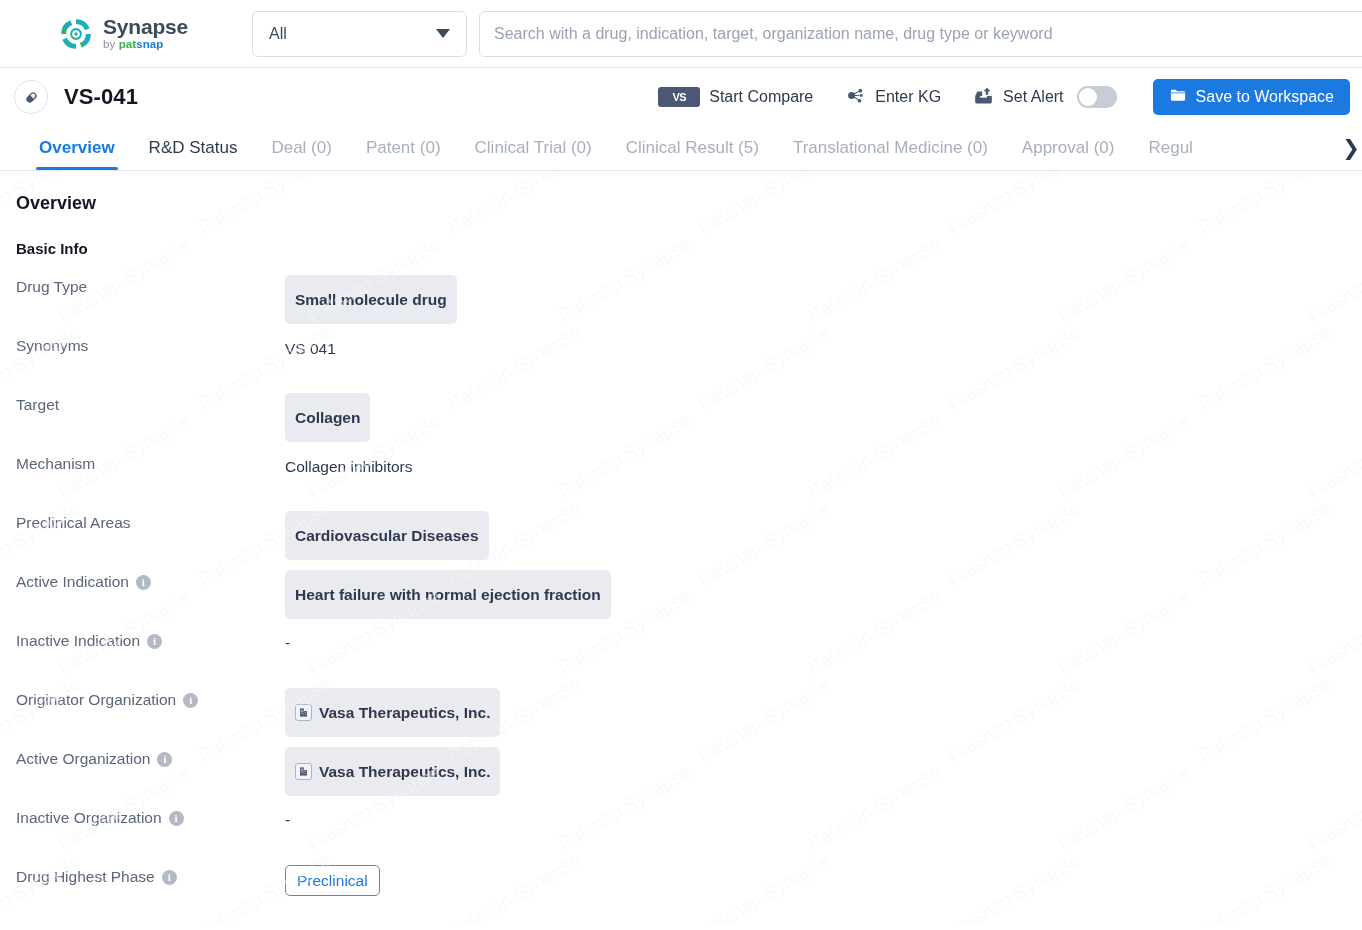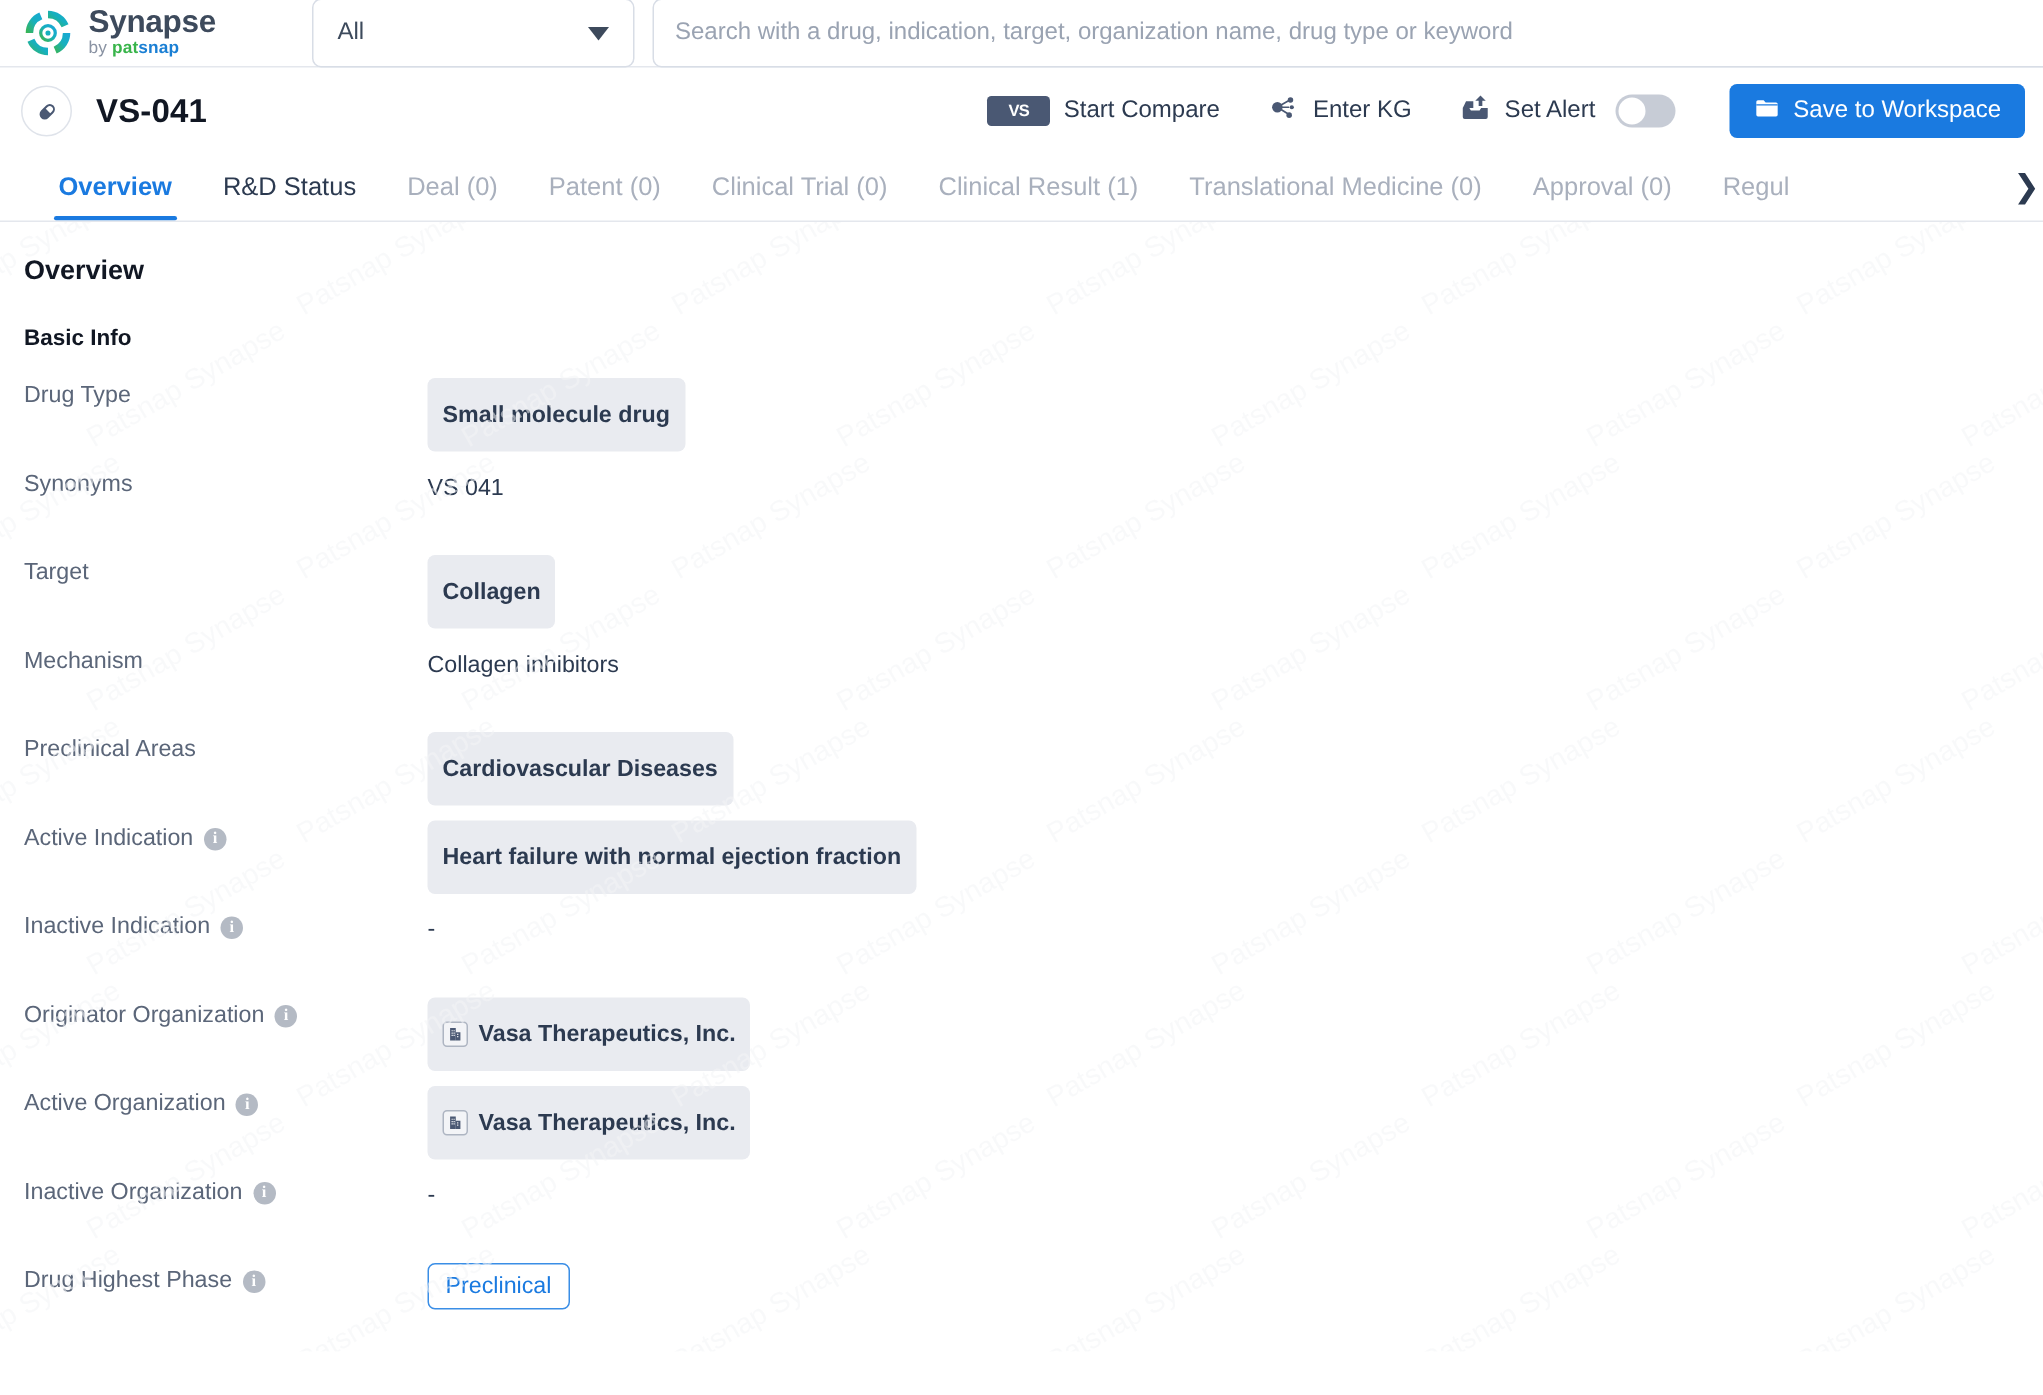--- a/index.html
+++ b/index.html
@@ -5,26 +5,27 @@
   * { box-sizing: border-box; margin: 0; padding: 0; }
   html, body {
     width: 1362px; height: 930px;
     background: #ffffff;
     font-family: "Liberation Sans", sans-serif;
     overflow: hidden;
   }
 
   
   .topbar {
-    height: 45px;
+    height: 68px;
     display: flex;
     align-items: center;
     border-bottom: 1px solid #e4e7ed;
     background: #fff;
     position: relative;
+    padding-left: 44px;
   }
   .brand {
     display: flex;
     align-items: center;
     gap: 9px;
     padding-left: 14px;
     width: 200px;
     flex: 0 0 200px;
   }
   .logo-mark { width: 36px; height: 36px; flex: 0 0 36px; }
@@ -423,21 +424,21 @@
     <div class="tab">
       <span>Deal (0)</span>
     </div>
     <div class="tab">
       <span>Patent (0)</span>
     </div>
     <div class="tab">
       <span>Clinical Trial (0)</span>
     </div>
     <div class="tab">
-      <span>Clinical Result (1)</span>
+      <span>Clinical Result (5)</span>
     </div>
     <div class="tab">
       <span>Translational Medicine (0)</span>
     </div>
     <div class="tab">
       <span>Approval (0)</span>
     </div>
     <div class="tab">
       <span>Regul</span>
     </div>

